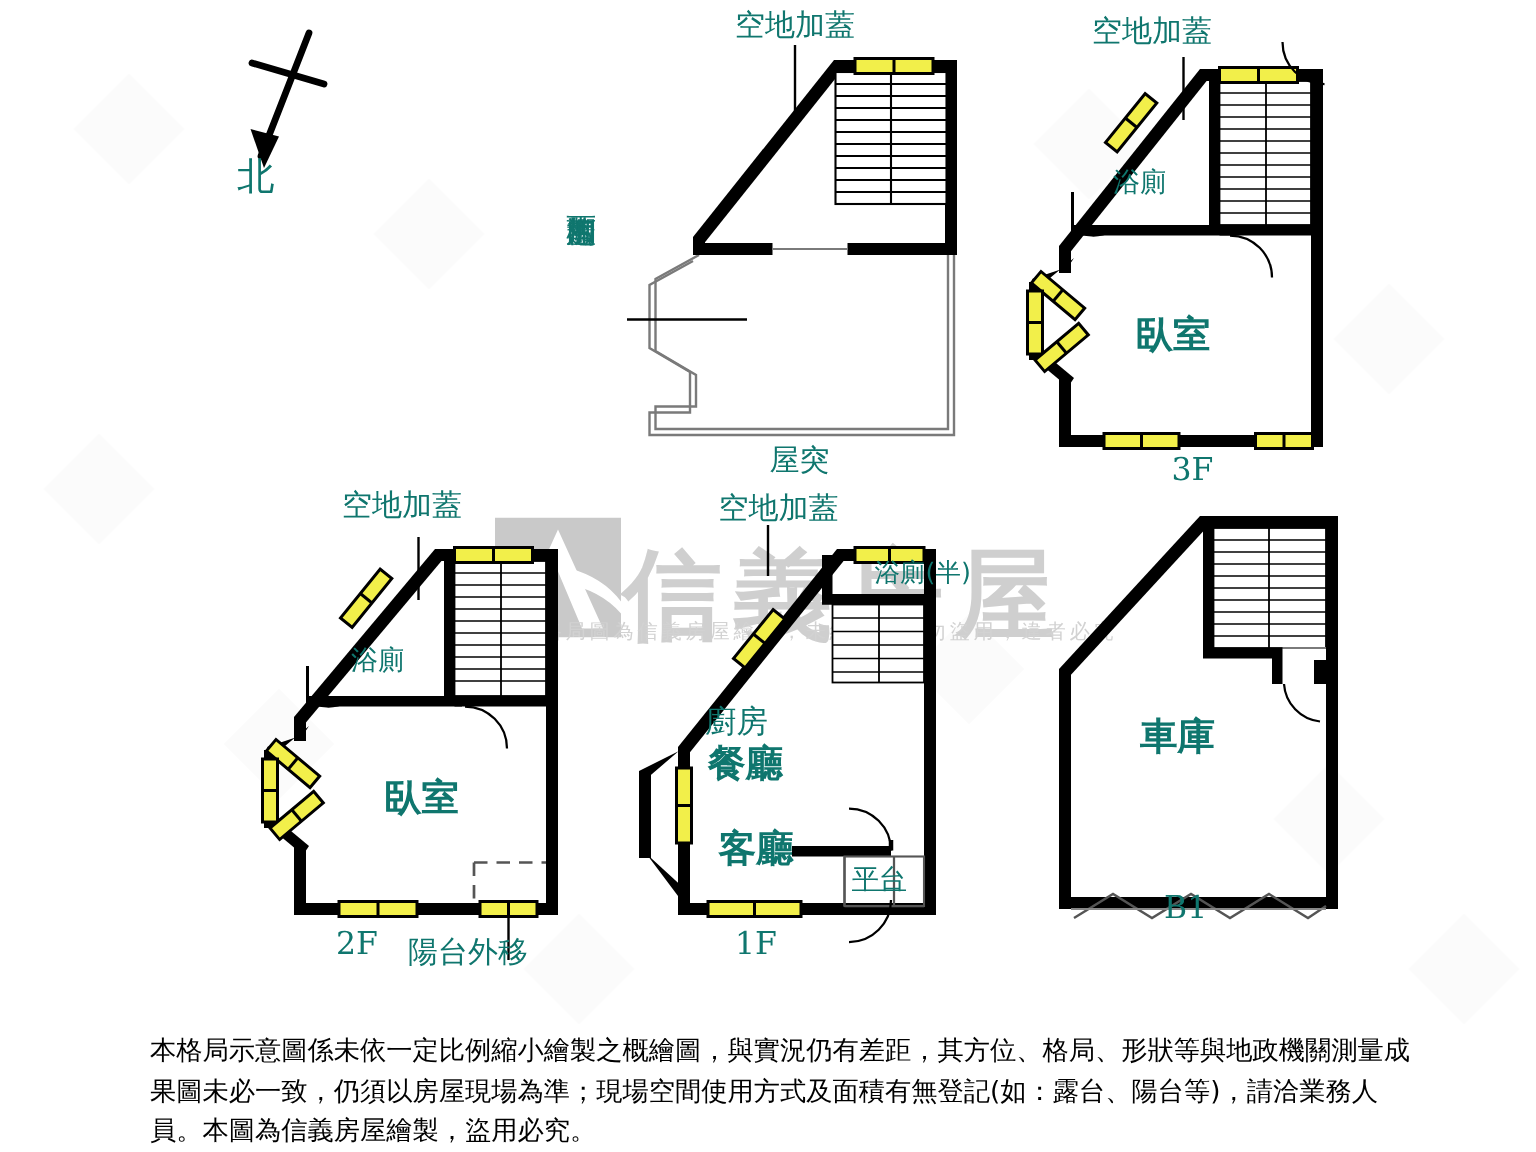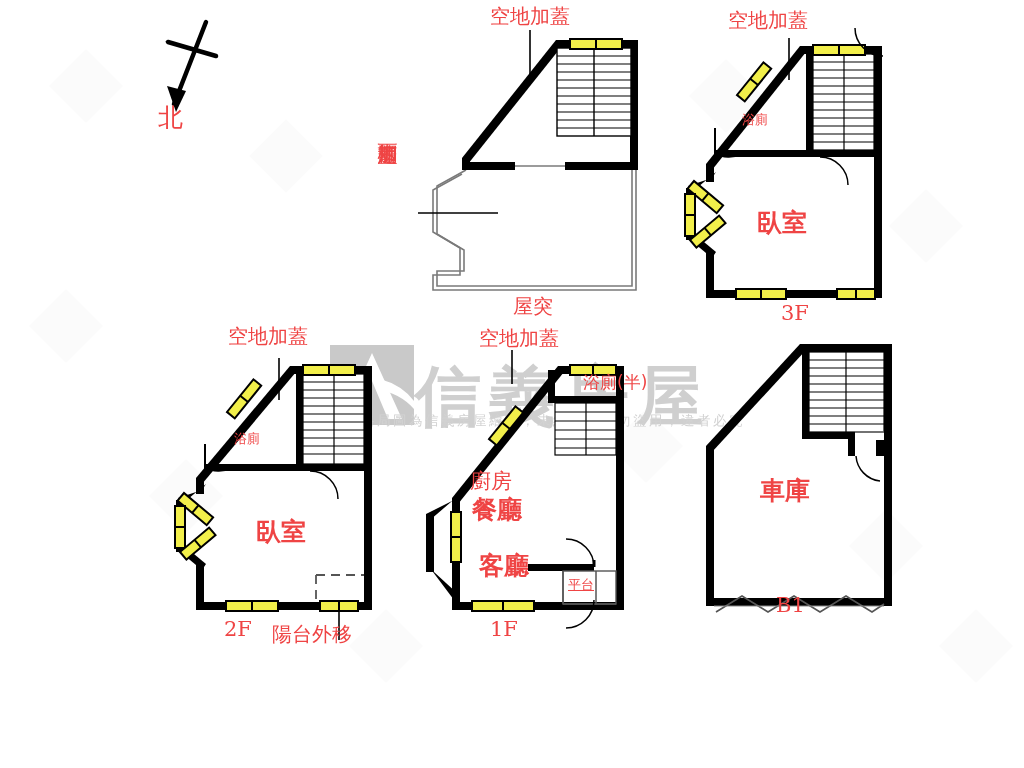--- a/index.html
+++ b/index.html
@@ -20,21 +20,21 @@
   svg.plan-svg {
     position: absolute;
     left: 0;
     top: 0;
     width: 1024px;
     height: 768px;
   }
   .lbl {
     position: absolute;
     font-family: "DejaVu Sans", "Liberation Sans", sans-serif;
-    color: #ef4444;
+    color: #0f766e;
     white-space: nowrap;
     line-height: 1.05;
   }
   .lbl-cjk {
     font-family: "DejaVu Sans", "Liberation Sans", sans-serif;
   }
   .vert {
     writing-mode: vertical-rl;
     text-orientation: upright;
     line-height: 1.0;
@@ -45,21 +45,21 @@
     letter-spacing: 0px;
   }
   .room-big {
     font-size: 25px;
     font-weight: 700;
   }
   .room-med {
     font-size: 21px;
   }
   .room-sm {
-    font-size: 13px;
+    font-size: 18px;
   }
   .callout {
     font-size: 20px;
   }
   .callout-sm {
     font-size: 17px;
     margin-left: 32px;
   }
   .north-tag {
     font-size: 25px;
@@ -487,14 +487,15 @@
   <div class="lbl lbl-cjk callout-sm" style="left:551px; top:374px;">浴廁(半)</div>
   <div class="lbl lbl-cjk room-med" style="left:470px; top:445px;margin-top:25px;">廚房</div>
   <div class="lbl lbl-cjk room-big" style="left:472px; top:497px;font-family:Liberation Serif, serif;">餐廳</div>
   <div class="lbl lbl-cjk room-big" style="left:479px; top:553px;">客廳</div>
   <div class="lbl lbl-cjk room-sm" style="left:568px; top:578px;text-decoration:underline;">平台</div>
   <div class="lbl floor-tag" style="left:490px; top:618px;">1F</div>
 
   <div class="lbl lbl-cjk room-big" style="left:760px; top:478px;">車庫</div>
   <div class="lbl floor-tag" style="left:776px; top:594px;">B1</div>
 
+  <div class="note lbl-cjk">本格局示意圖係未依一定比例縮小繪製之概繪圖，與實況仍有差距，其方位、格局、形狀等與地政機關測量成果圖未必一致，仍須以房屋現場為準；現場空間使用方式及面積有無登記(如：露台、陽台等)，請洽業務人員。本圖為信義房屋繪製，盜用必究。</div>
 
 </div>
 
 </body></html>

